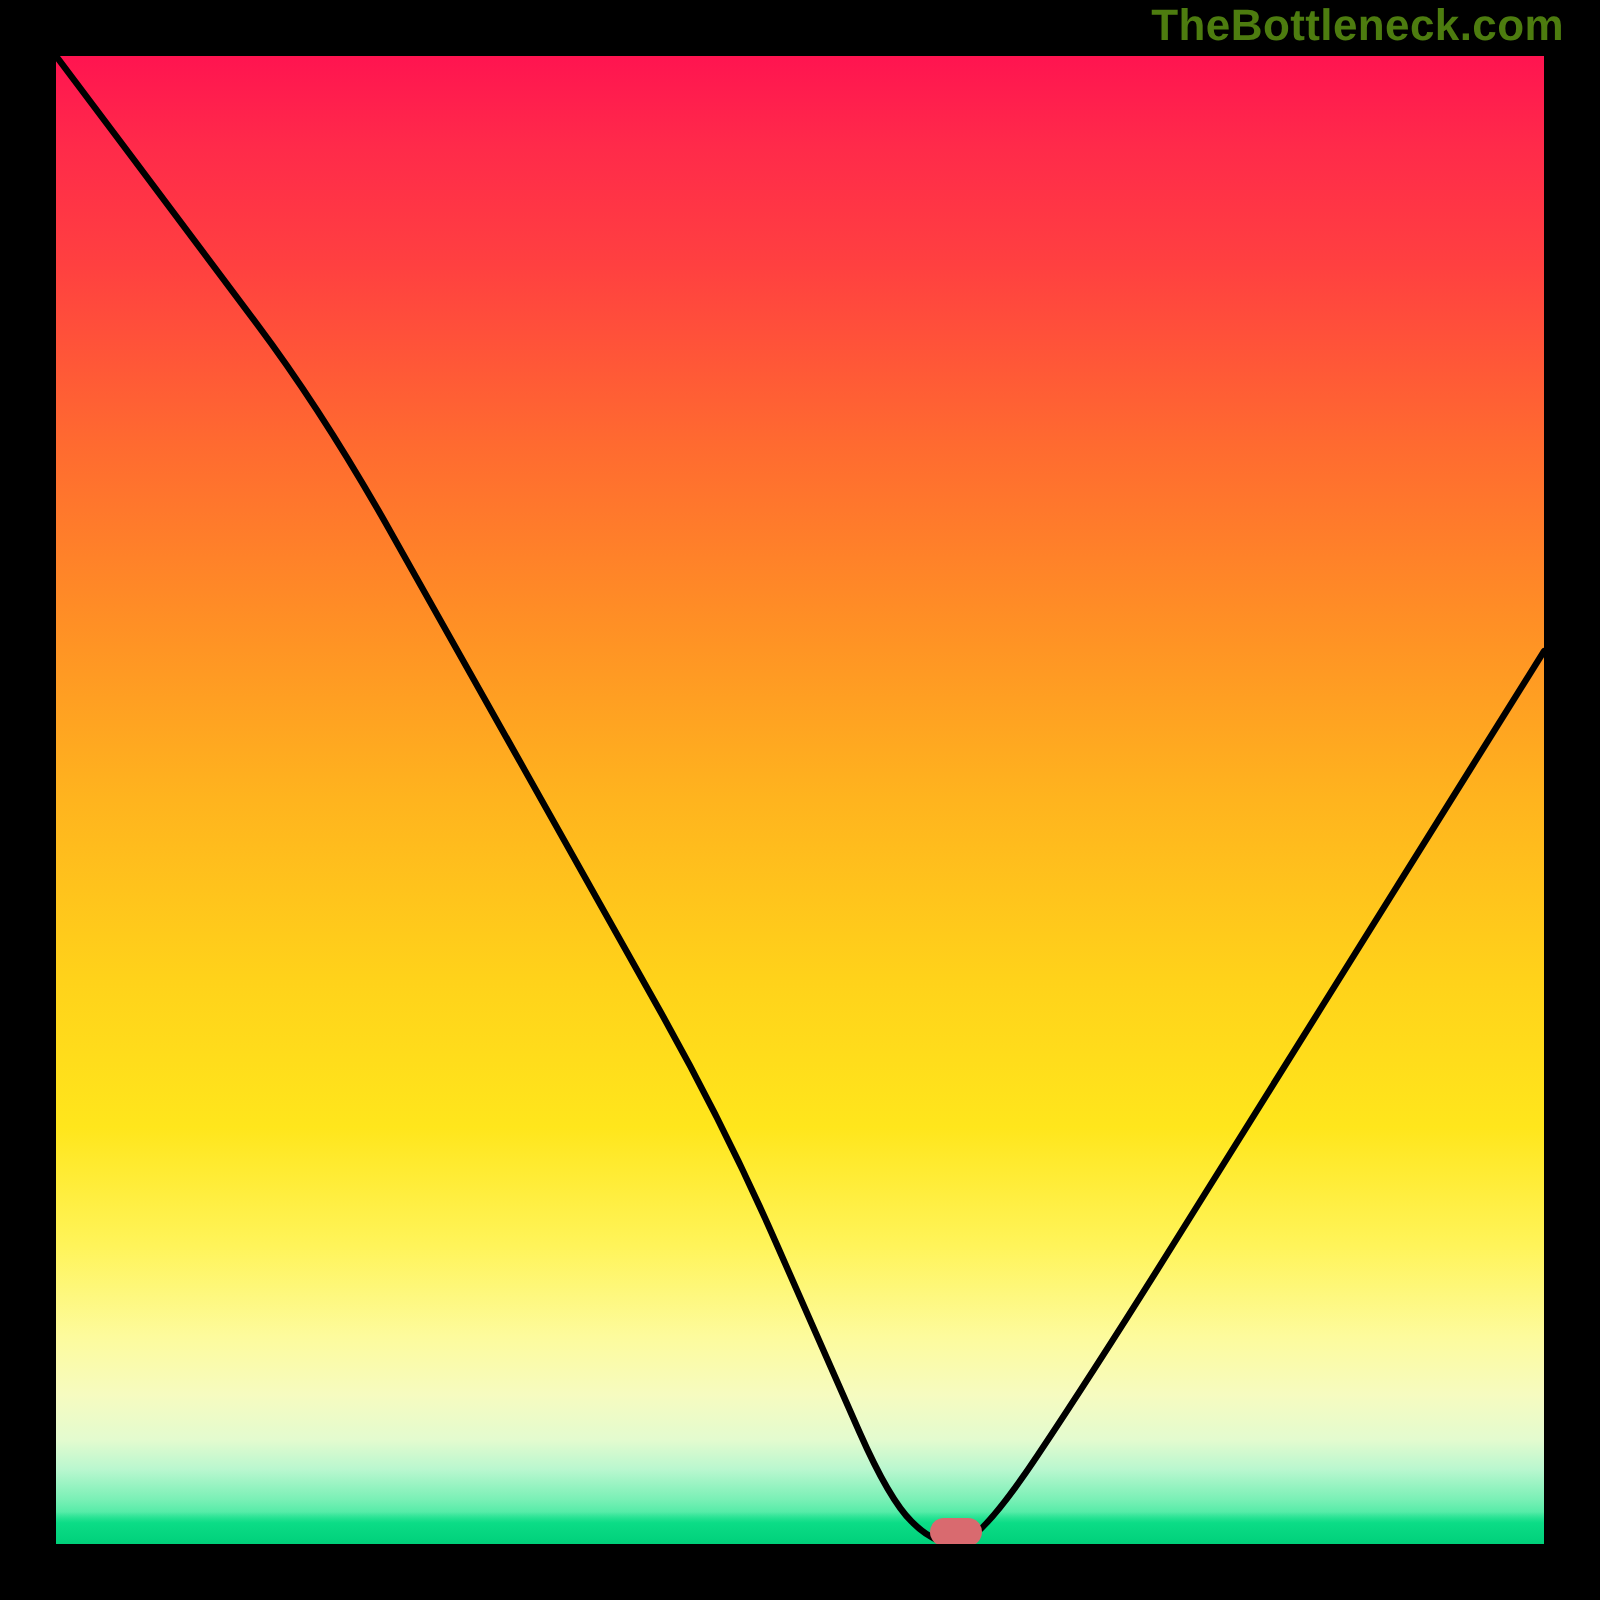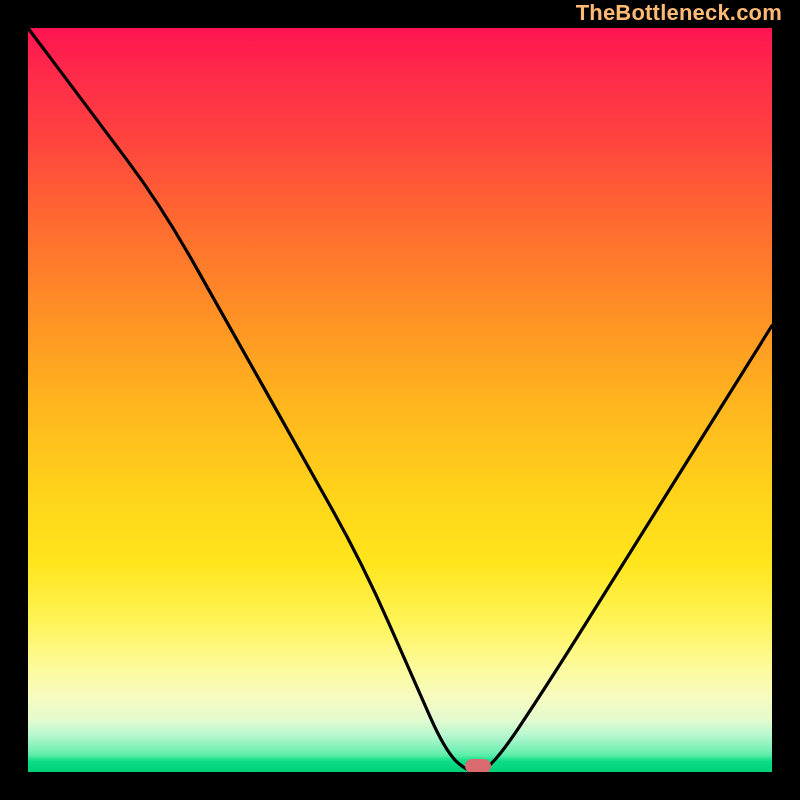--- a/index.html
+++ b/index.html
@@ -12,21 +12,21 @@
   }
   .container {
     position: relative;
     width: 800px;
     height: 800px;
   }
   .watermark {
     position: absolute;
     top: 0;
     right: 18px;
-    color: #fdba74;
+    color: #4d7c0f;
     font-family: Arial, Helvetica, sans-serif;
     font-size: 22px;
     font-weight: 600;
     letter-spacing: 0.2px;
   }
   .plot-area {
     position: absolute;
     left: 28px;
     top: 28px;
     width: 744px;

